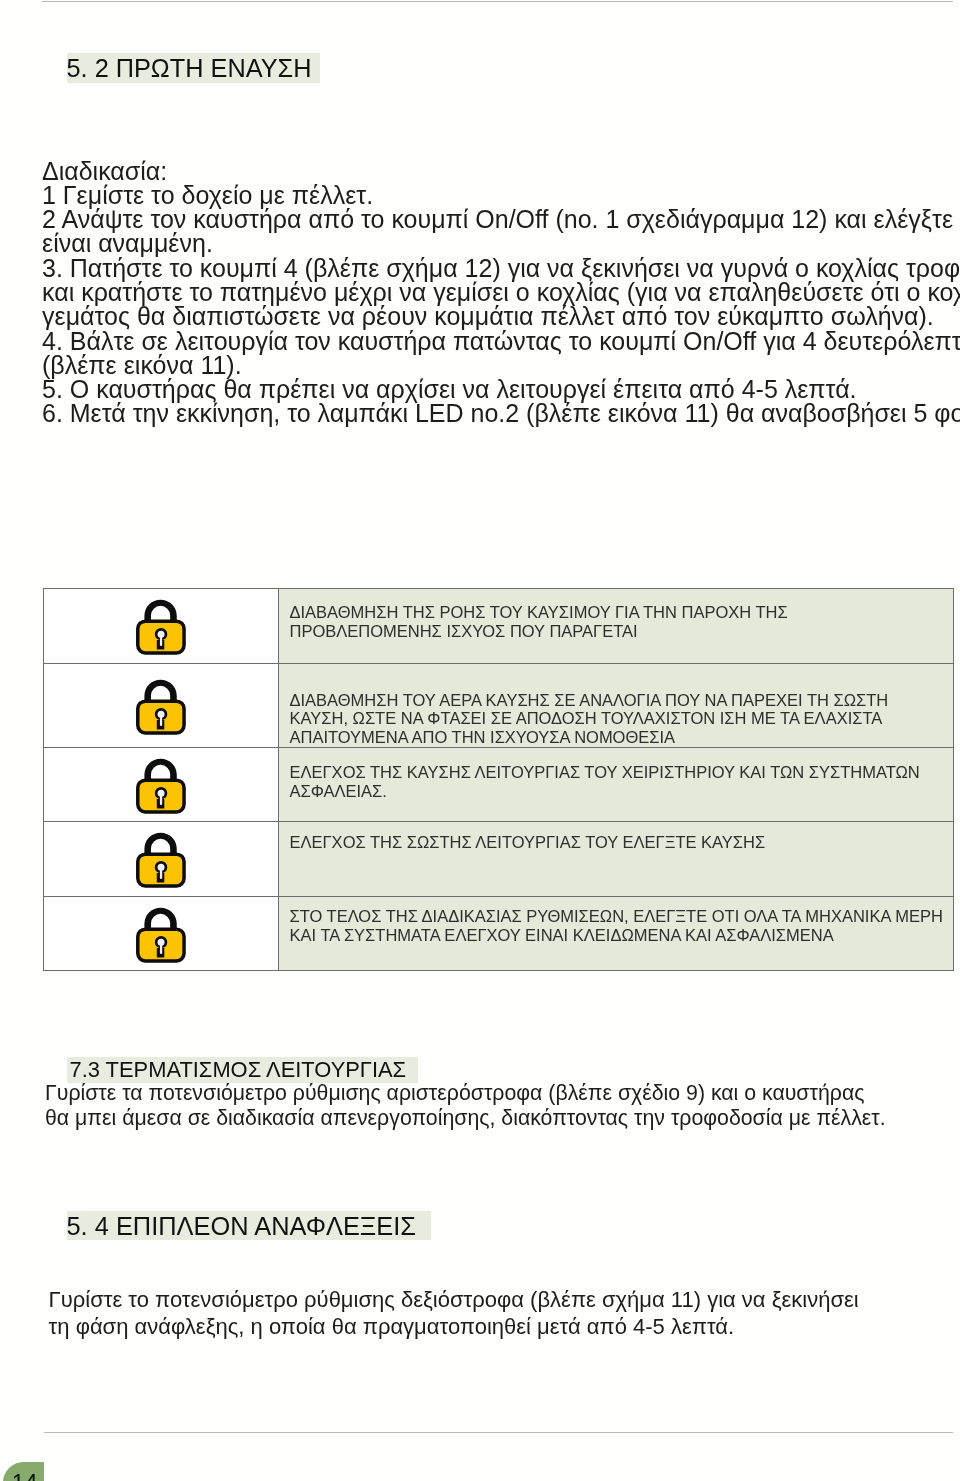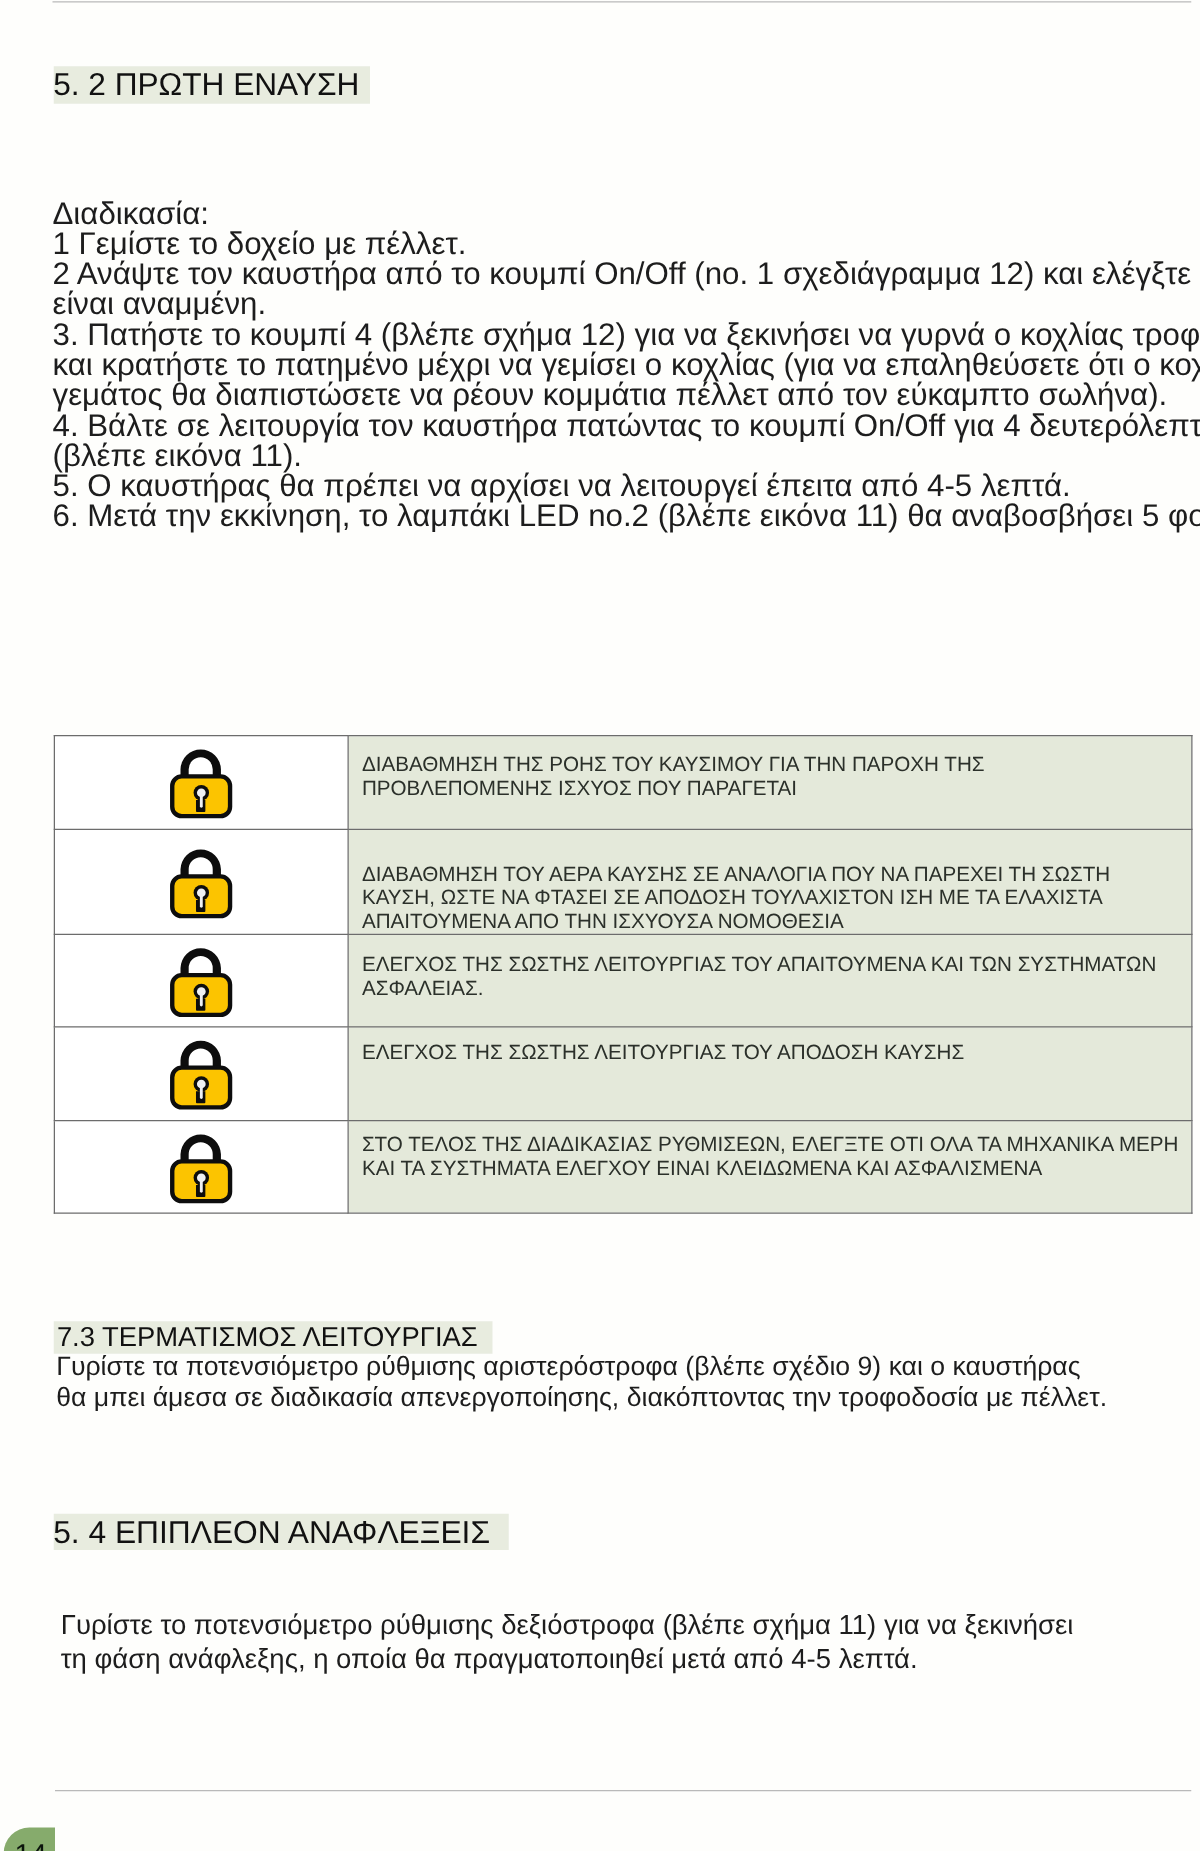--- a/index.html
+++ b/index.html
@@ -5,21 +5,21 @@
   html,body{margin:0;padding:0;}
   body{width:960px;height:1481px;background:#fefefc;
        font-family:"Liberation Sans",sans-serif;color:#1a1a1a;}
   .page{position:relative;width:960px;height:1481px;overflow:hidden;background:#fefefc;}
 
   .rule{position:absolute;background:#b9b9b9;height:1.2px;}
   .rule-top{left:42px;top:1.2px;width:911px;}
   .rule-bottom{left:43.5px;top:1432.3px;width:909.5px;}
 
   .heading{position:absolute;background:#e8ecdf;color:#111;
-           white-space:pre;}
+           white-space:pre;margin-left:24px;}
   #h52{left:42.5px;top:53.0px;font-size:25.3px;line-height:27.9px;padding:2.4px 8.3px 0 0;box-sizing:content-box;}
   #h53{left:42.5px;top:1056.8px;font-size:21.9px;line-height:26.0px;padding:0 11.7px 0 3.0px;}
   #h54{left:42.5px;top:1211px;font-size:25.4px;line-height:28.1px;padding:1.4px 14.6px 0 0;}
 
   .body-text{position:absolute;white-space:pre;color:#1d1d1d;}
   #intro{left:42.0px;top:109.9px;font-size:22px;line-height:24.3px;}
   #proc{left:42.0px;top:158.5px;font-size:25px;line-height:24.3px;}
   #sec53body{left:45.0px;top:1081.4px;font-size:21.3px;line-height:24.3px;}
   #sec54body{left:48.6px;top:1285.5px;font-size:22px;line-height:27.9px;}
 
@@ -126,21 +126,21 @@
   <path d="M26.52 41.9
            L22.79 41.9 L22.79 50.88
            Q22.79 51.6 23.5 51.6
            L29.55 51.6 Q30.29 51.6 30.29 50.88
            L30.29 41.9 Z" fill="#0d0d0d"></path>
   <circle cx="27.05" cy="36.2" r="6.2" fill="#0d0d0d"></circle>
   <circle cx="27.05" cy="36.2" r="3.5" fill="#eef0f3"></circle>
   <rect x="25.9" y="35.6" width="2.3" height="12.5" rx="1.15" fill="#eef0f3"></rect>
 </svg>
           </td>
-          <td class="tx">ΕΛΕΓΧΟΣ ΤΗΣ ΣΩΣΤΗΣ ΛΕΙΤΟΥΡΓΙΑΣ ΤΟΥ ΑΠΑΙΤΟΥΜΕΝΑ ΚΑΙ ΤΩΝ ΣΥΣΤΗΜΑΤΩΝ
+          <td class="tx">ΕΛΕΓΧΟΣ ΤΗΣ ΚΑΥΣΗΣ ΛΕΙΤΟΥΡΓΙΑΣ ΤΟΥ ΧΕΙΡΙΣΤΗΡΙΟΥ ΚΑΙ ΤΩΝ ΣΥΣΤΗΜΑΤΩΝ
 ΑΣΦΑΛΕΙΑΣ.</td>
         </tr>
         <tr class="r3">
           <td class="ic">
             <svg class="lock" viewBox="0 0 54 58" width="54" height="58" aria-hidden="true">
   <path d="M10.40 24.5 L10.40 17.47
            A16.18 16.18 0 0 1 42.75 17.47
            L42.75 24.5 L36.17 24.5 L36.17 17.47
            A9.61 9.61 0 0 0 16.95 17.47
            L16.95 24.5 Z" fill="#0d0d0d"></path>
@@ -148,21 +148,21 @@
   <path d="M26.52 41.9
            L22.79 41.9 L22.79 50.88
            Q22.79 51.6 23.5 51.6
            L29.55 51.6 Q30.29 51.6 30.29 50.88
            L30.29 41.9 Z" fill="#0d0d0d"></path>
   <circle cx="27.05" cy="36.2" r="6.2" fill="#0d0d0d"></circle>
   <circle cx="27.05" cy="36.2" r="3.5" fill="#eef0f3"></circle>
   <rect x="25.9" y="35.6" width="2.3" height="12.5" rx="1.15" fill="#eef0f3"></rect>
 </svg>
           </td>
-          <td class="tx">ΕΛΕΓΧΟΣ ΤΗΣ ΣΩΣΤΗΣ ΛΕΙΤΟΥΡΓΙΑΣ ΤΟΥ ΑΠΟΔΟΣΗ ΚΑΥΣΗΣ</td>
+          <td class="tx">ΕΛΕΓΧΟΣ ΤΗΣ ΣΩΣΤΗΣ ΛΕΙΤΟΥΡΓΙΑΣ ΤΟΥ ΕΛΕΓΞΤΕ ΚΑΥΣΗΣ</td>
         </tr>
         <tr class="r4">
           <td class="ic">
             <svg class="lock" viewBox="0 0 54 58" width="54" height="58" aria-hidden="true">
   <path d="M10.40 24.5 L10.40 17.47
            A16.18 16.18 0 0 1 42.75 17.47
            L42.75 24.5 L36.17 24.5 L36.17 17.47
            A9.61 9.61 0 0 0 16.95 17.47
            L16.95 24.5 Z" fill="#0d0d0d"></path>
   <rect x="3.79" y="23.13" width="46.26" height="31.8" rx="7.6" ry="7.6" fill="#fcc400" stroke="#0d0d0d" stroke-width="3.5"></rect>

